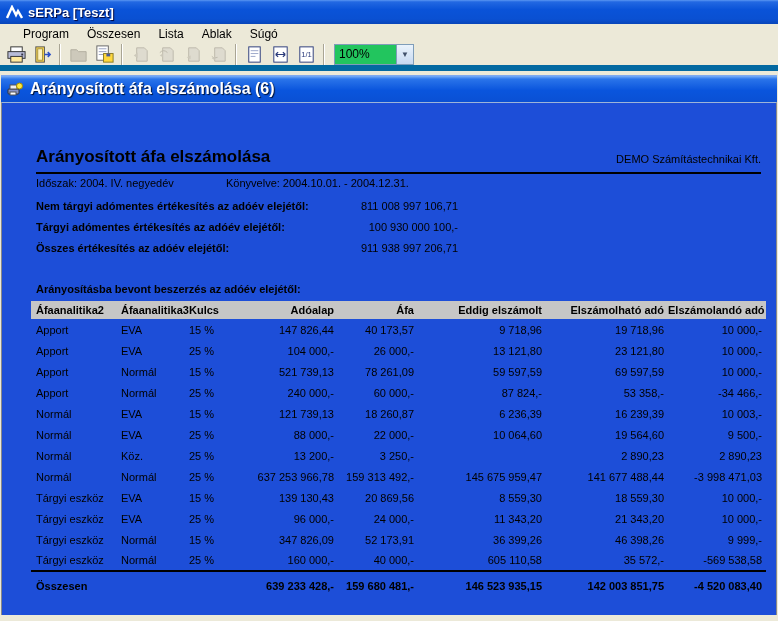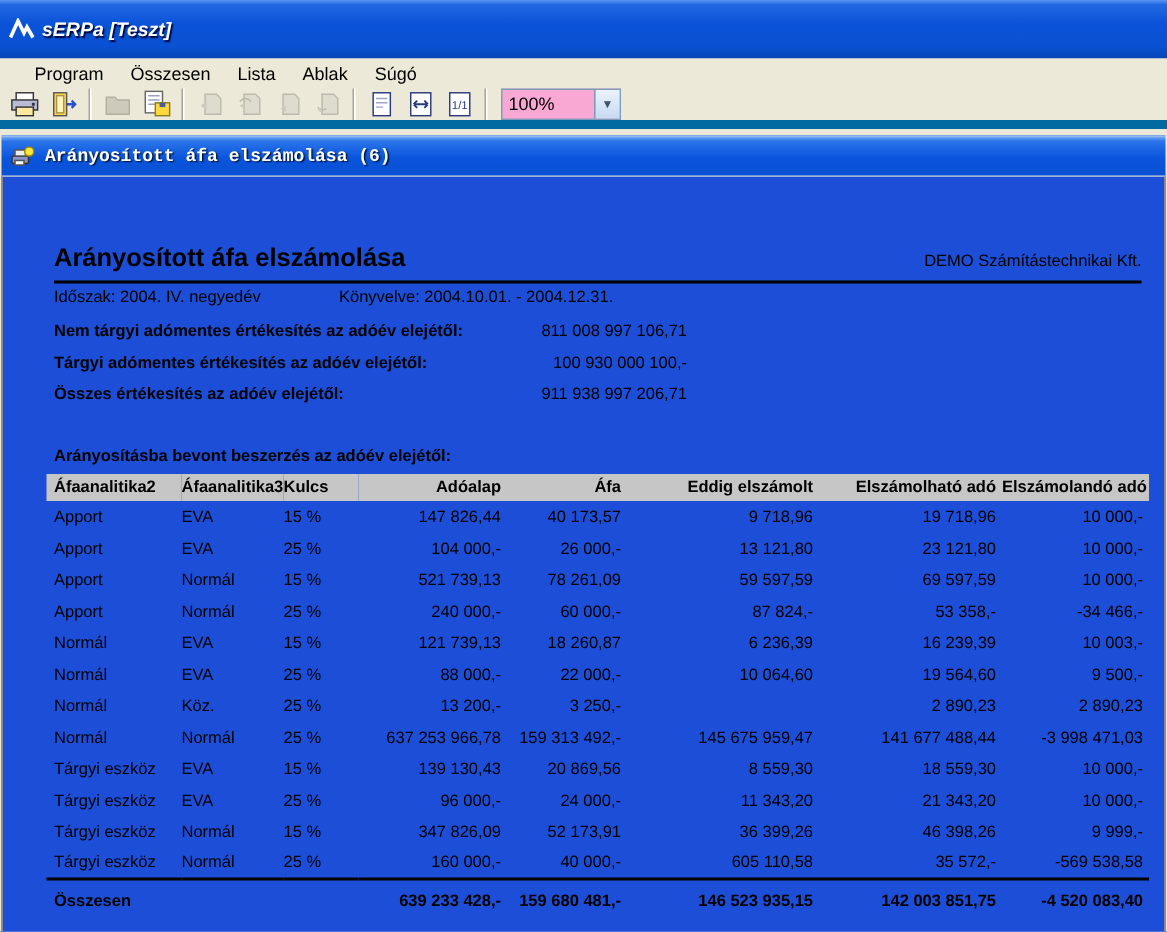--- a/index.html
+++ b/index.html
@@ -1,45 +1,44 @@
 <!DOCTYPE html>
 <html><head>
 <meta charset="utf-8">
 <style>
   * { box-sizing: border-box; margin: 0; padding: 0; }
   html,body { width: 778px; height: 621px; overflow: hidden; }
   body { font-family: "Liberation Sans", "DejaVu Sans", sans-serif; background: #ECE9D8; }
 
   
   .titlebar {
-    height: 39px; display: flex; align-items: center; gap: 5px; padding-left: 5px;
+    height: 24px; display: flex; align-items: center; gap: 5px; padding-left: 5px;
     background: linear-gradient(180deg, #5a96f2 0%, #2268e2 8%, #0a53d8 40%, #0a50d2 80%, #0845b8 100%);
-    font-style: italic;
   }
   .titlebar .app-title { color: #fff; font-weight: bold; font-size: 13px; text-shadow: 1px 1px 1px #003; }
   .logo-box { width: 18px; height: 18px; display: flex; align-items: center; justify-content: center; }
 
   .menubar { height: 19px; display: flex; align-items: center; background: #ECE9D8; font-size: 12px; padding-left: 14px; }
   .menu-item { padding: 1px 9px; color: #000; cursor: default; }
 
   .toolbar { height: 28px; display: flex; align-items: center; background: #ECE9D8; border-bottom: 6px solid #0369a1; padding-left: 3px; }
   .tbtn { width: 26px; height: 24px; display: flex; align-items: center; justify-content: center; }
   .tsep { width: 2px; height: 21px; border-left: 1px solid #A9A594; border-right: 1px solid #fff; margin: 0 4px; }
-  .combo { display: flex; width: 80px; height: 21px; border: 1px solid #7F9DB9; background: #f9a8d4; margin-left: 5px; align-items: stretch; }
+  .combo { display: flex; width: 80px; height: 21px; border: 1px solid #7F9DB9; background: #22c55e; margin-left: 5px; align-items: stretch; }
   .combo-text { flex: 1; font-size: 12px; padding: 2px 0 0 4px; }
   .combo-btn { width: 17px; background: linear-gradient(180deg,#EAF3FC,#C7D9F1); border-left: 1px solid #7F9DB9; display: flex; align-items: center; justify-content: center; font-size: 8px; color: #40506a; }
 
   .gap-strip { height: 4px; background: #ECE9D8; }
 
   .doc-titlebar {
     height: 27px; margin: 0 1px; display: flex; align-items: center; gap: 6px; padding-left: 5px;
     background: linear-gradient(180deg, #79aef7 0%, #2a74ea 12%, #0a55dd 55%, #0a50d4 100%);
     border-top: 1px solid #7fa8ee;
   }
-  .doc-titlebar .doc-title { color: #fff; font-weight: bold; font-size: 12px; text-shadow: 1px 1px 1px #013; font-family: Liberation Mono, monospace; }
+  .doc-titlebar .doc-title { color: #fff; font-weight: bold; font-size: 16px; text-shadow: 1px 1px 1px #013; }
 
   
   .page-wrap { height: 513px; margin: 0 1px; background: #1d4ed8; border-left: 1px solid #888; border-right: 1px solid #888; border-top: 1px solid #9db4d8; overflow: hidden; }
   .page { padding: 44px 15px 0 34px; }
 
   .report-head { display: flex; align-items: flex-end; justify-content: space-between; }
   .report-title { font-size: 17px; font-weight: bold; color: #000; }
   .company { font-size: 11px; color: #000; padding-bottom: 2px; }
 
   .head-rule { border: none; border-top: 2px solid #000; margin-top: 5px; }

